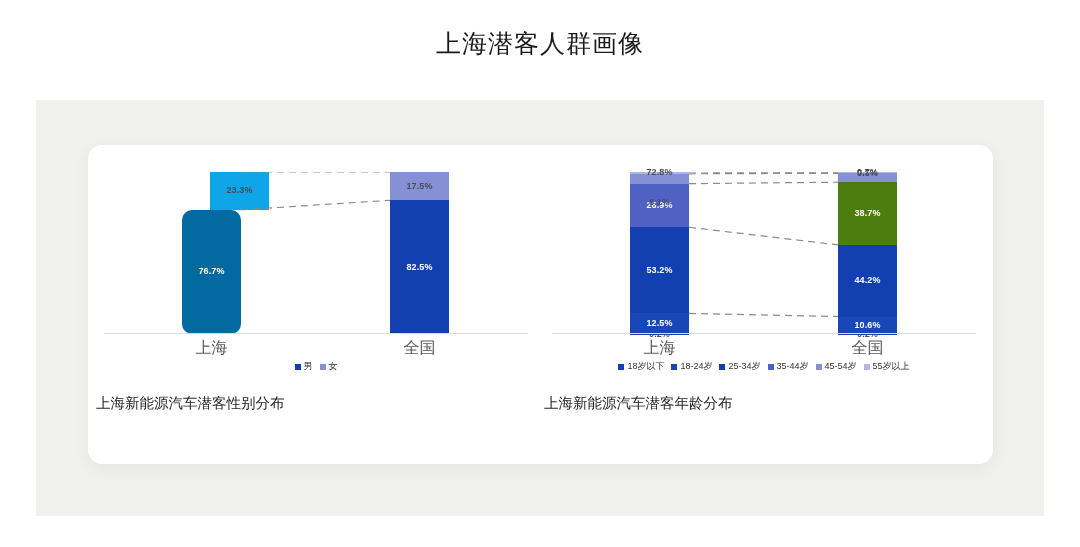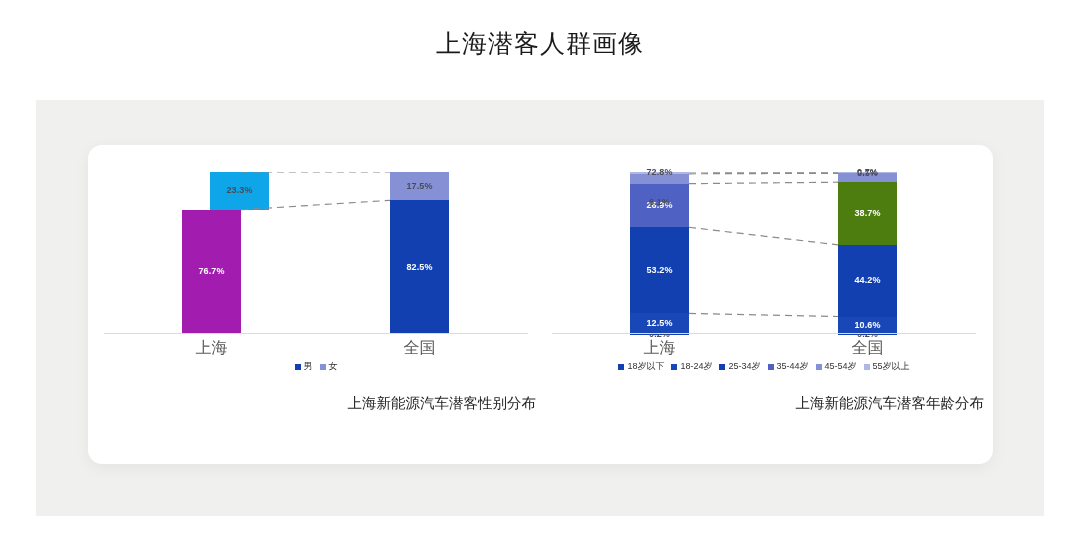--- a/index.html
+++ b/index.html
@@ -92,37 +92,37 @@
     display: flex; justify-content: center; align-items: center;
     gap: 7px; flex-wrap: nowrap;
   }
   .legend-item { display: flex; align-items: center; gap: 3px; }
   .legend-swatch { width: 6px; height: 6px; display: inline-block; }
   .legend-text { font-size: 9px; color: #333; white-space: nowrap; }
 
   
   .caption {
     position: absolute; top: 222px; left: 0; width: 440px;
-    text-align: right; font-size: 14.5px; color: #1f1f1f;
+    text-align: left; font-size: 14.5px; color: #1f1f1f;
   }
 </style>
 </head>
 <body>
 
 <div id="root">
 
   <div class="page-title">上海潜客人群画像</div>
 
   <div class="gray-panel"></div>
   <div class="white-card"></div>
 
   <div class="chart-block" id="chart-gender">
       <div class="plot">
         <div class="bar left">
-          <div class="seg" style="height: 124.254px; background: #a21caf;">
+          <div class="seg" style="height: 124.254px; background: #0369a1; border-radius: 10px;">
             <span class="seg-label on-dark">76.7%</span>
           </div>
           <div class="seg" style="height: 37.746px; background: #0ea5e9; margin-left: 28px;">
             <span class="seg-label on-light">23.3%</span>
           </div>
         </div>
         <div class="bar right">
           <div class="seg" style="height: 133.65px; background: rgb(19, 64, 176);">
             <span class="seg-label on-dark">82.5%</span>
           </div>

